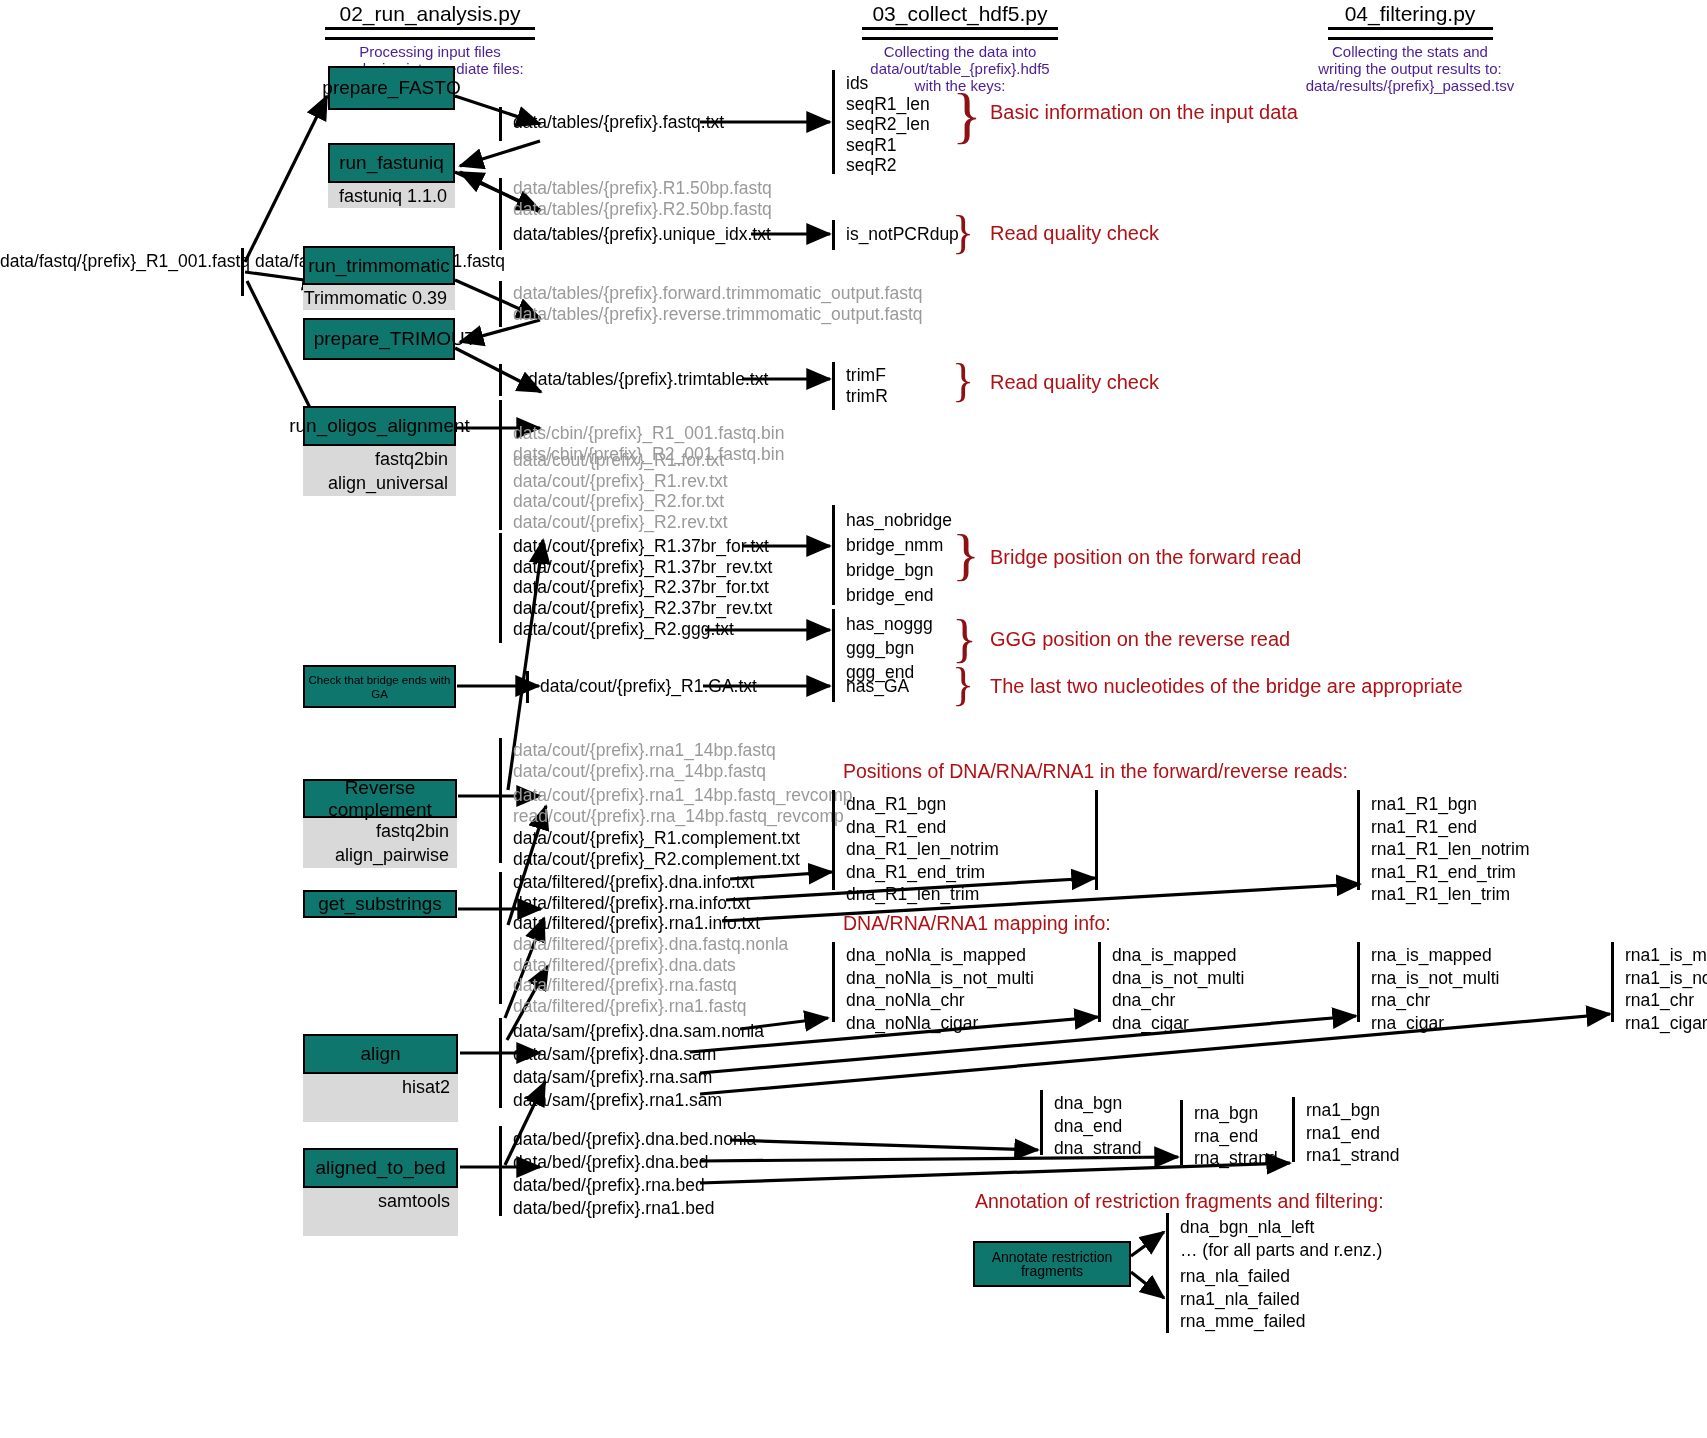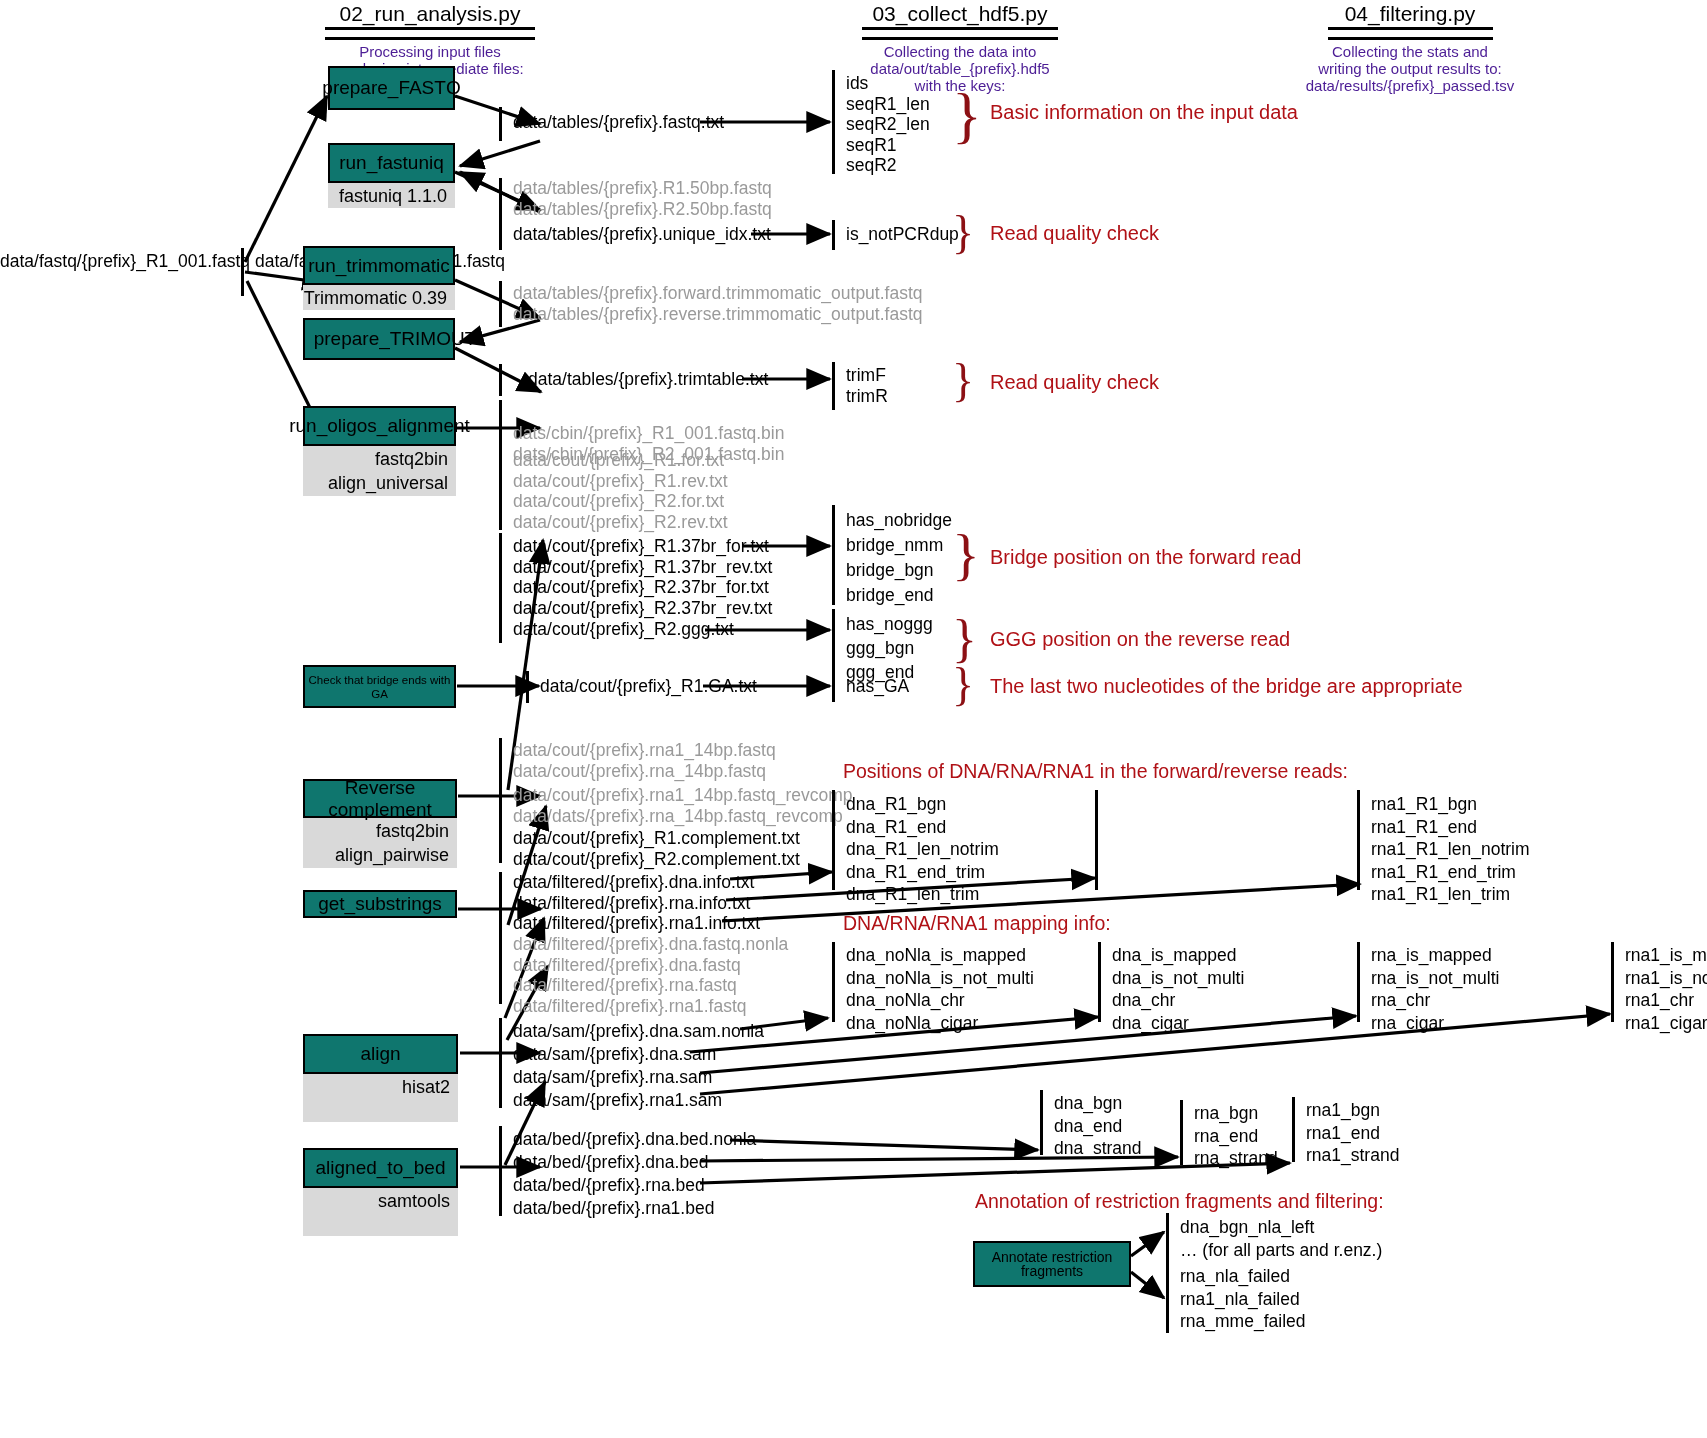--- a/index.html
+++ b/index.html
@@ -348,38 +348,38 @@
     <span class="ln">data/cout/{prefix}_R1.GA.txt</span>
   </div>
 
   <div class="bar" style="left:499px;top:738px;height:125px;"></div>
   <div class="flist dim" style="left:513px;top:740px;">
     <span class="ln">data/cout/{prefix}.rna1_14bp.fastq</span>
     <span class="ln">data/cout/{prefix}.rna_14bp.fastq</span>
   </div>
   <div class="flist dim" style="left:513px;top:785px;">
     <span class="ln">data/cout/{prefix}.rna1_14bp.fastq_revcomp</span>
-    <span class="ln">data/dats/{prefix}.rna_14bp.fastq_revcomp</span>
+    <span class="ln">read/cout/{prefix}.rna_14bp.fastq_revcomp</span>
   </div>
   <div class="flist" style="left:513px;top:828px;">
     <span class="ln">data/cout/{prefix}_R1.complement.txt</span>
     <span class="ln">data/cout/{prefix}_R2.complement.txt</span>
   </div>
 
   <div class="bar" style="left:499px;top:872px;height:62px;"></div>
   <div class="flist" style="left:513px;top:872px;">
     <span class="ln">data/filtered/{prefix}.dna.info.txt</span>
     <span class="ln">data/filtered/{prefix}.rna.info.txt</span>
     <span class="ln">data/filtered/{prefix}.rna1.info.txt</span>
   </div>
 
   <div class="bar" style="left:499px;top:934px;height:70px;"></div>
   <div class="flist dim" style="left:513px;top:934px;">
     <span class="ln">data/filtered/{prefix}.dna.fastq.nonla</span>
-    <span class="ln">data/filtered/{prefix}.dna.fastq</span>
+    <span class="ln">data/filtered/{prefix}.dna.dats</span>
     <span class="ln">data/filtered/{prefix}.rna.fastq</span>
     <span class="ln">data/filtered/{prefix}.rna1.fastq</span>
   </div>
 
   <div class="bar" style="left:499px;top:1018px;height:90px;"></div>
   <div class="flist" style="left:513px;top:1020px;line-height:23px;">
     <span class="ln">data/sam/{prefix}.dna.sam.nonla</span>
     <span class="ln">data/sam/{prefix}.dna.sam</span>
     <span class="ln">data/sam/{prefix}.rna.sam</span>
     <span class="ln">data/sam/{prefix}.rna1.sam</span>

